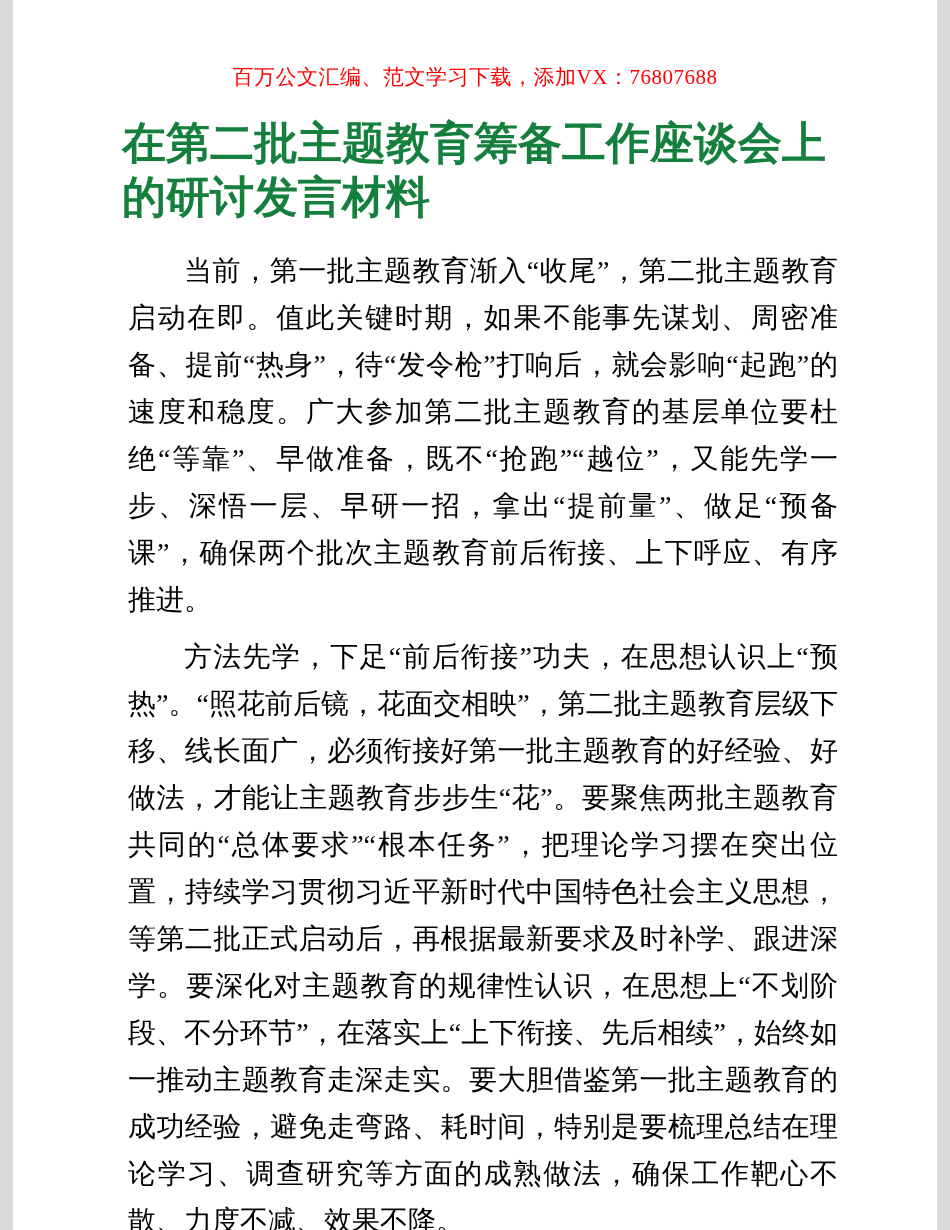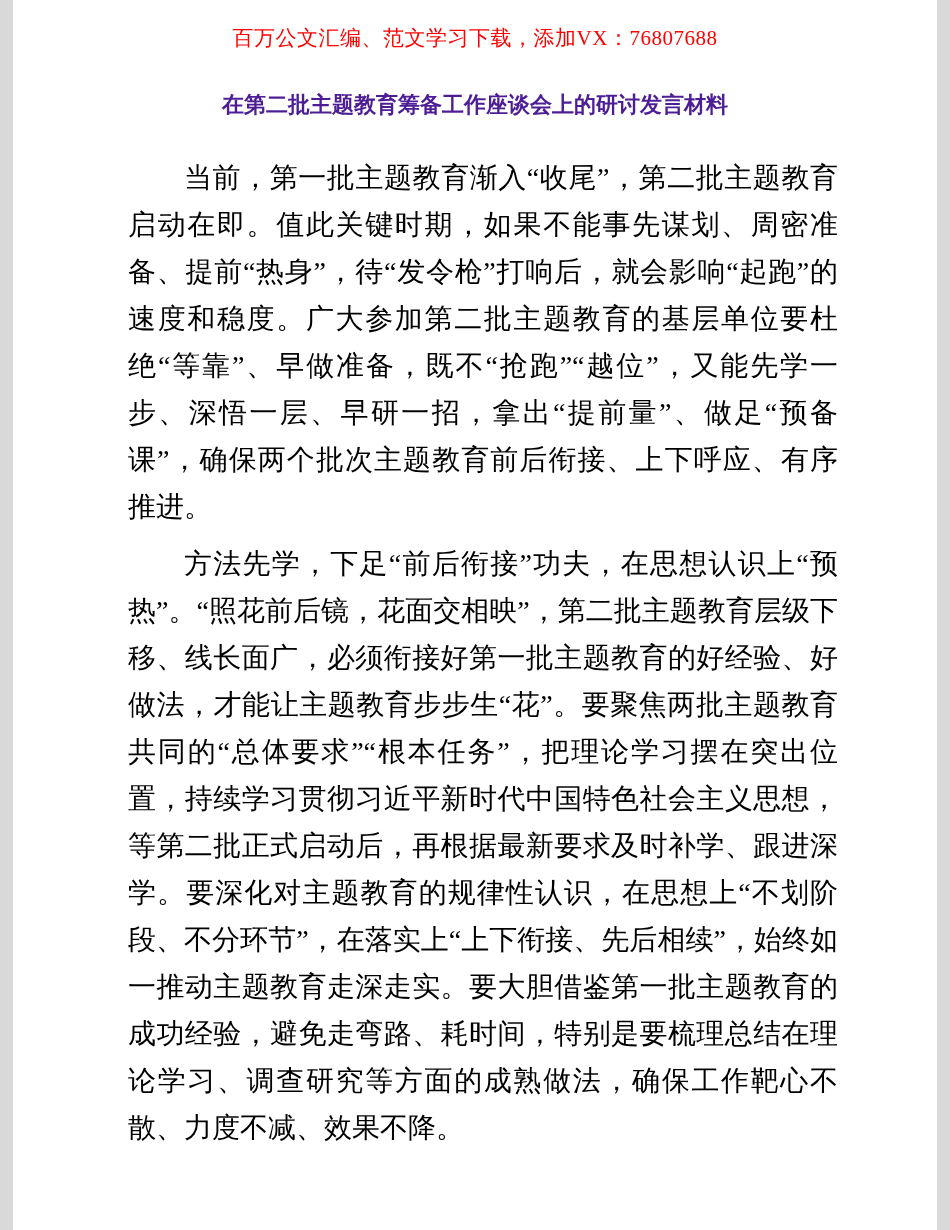--- a/index.html
+++ b/index.html
@@ -24,35 +24,35 @@
   }
   .side-strip.left  { left: 0; }
   .side-strip.right { right: 0; }
   .content {
     position: absolute;
     left: 112px;
     right: 112px;
     top: 0;
   }
   .notice {
-    margin-top: 24px;
+    margin-top: 63px;
     text-align: center;
     font-size: 21px;
     line-height: 28px;
     color: #ff0000;
     font-weight: normal;
     letter-spacing: 0.5px;
   }
   .title {
     margin: 26px 10px 22px 10px;
-    text-align: center;
-    font-size: 22px;
+    text-align: left;
+    font-size: 44px;
     font-weight: bold;
     line-height: 54px;
-    color: #4c1d95;
+    color: #15803d;
   }
   .body-para {
     margin: 0 0 10px 16px;
     font-size: 28px;
     line-height: 47px;
     text-align: justify;
     text-justify: inter-ideograph;
     text-indent: 2em;
     color: #000000;
     word-break: break-all;

